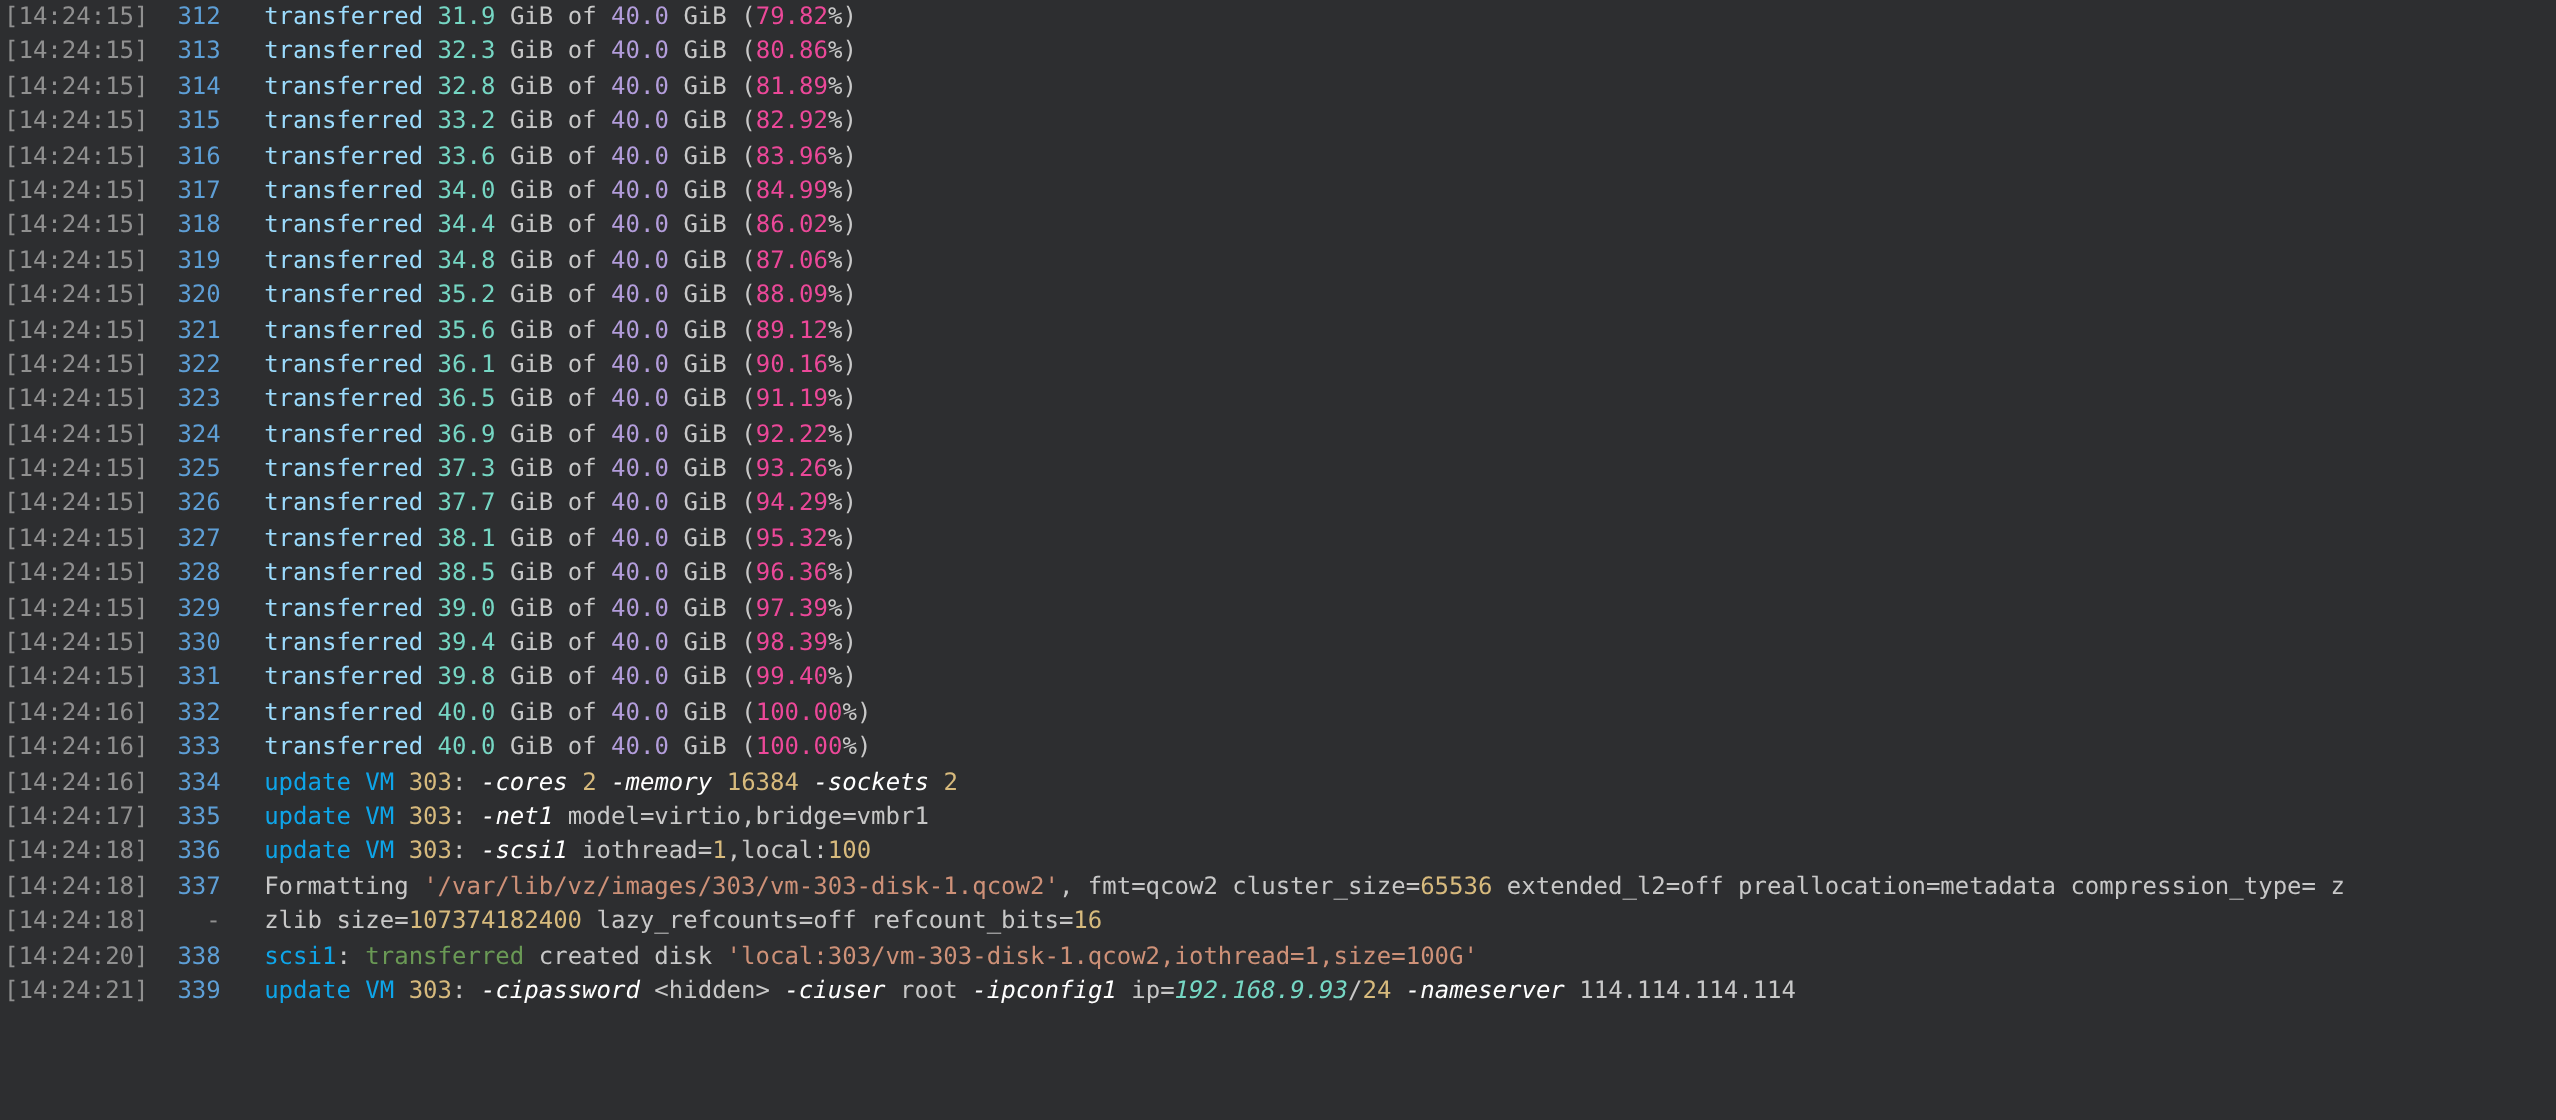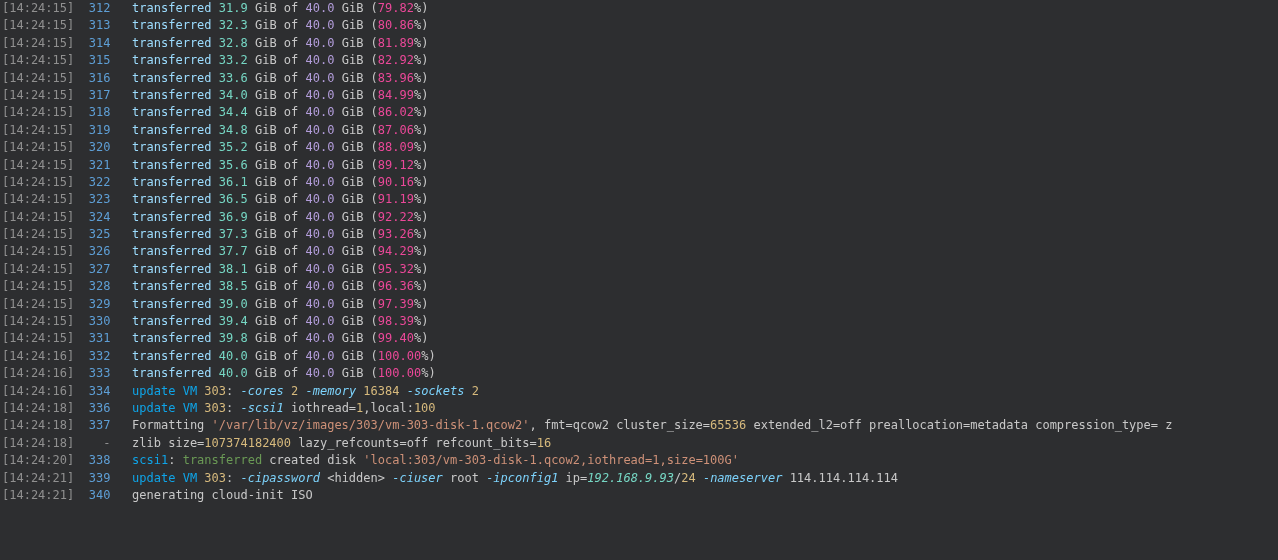--- a/index.html
+++ b/index.html
@@ -21,21 +21,21 @@
     .lineno { color: #5e9fd6; }
     .word-transferred { color: #9cdcfe; }
     .num-cyan { color: #76d7c4; margin-top: 42px; }
     .gib { color: #c8c8c8; }
     .of { color: #c8c8c8; }
     .paren { color: #c8c8c8; }
     .pct-num { color: #ec4899; }
     .pct-sign { color: #c8c8c8; }
     .num-total { color: #b39ddb; }
     .kw-blue { color: #0ea5e9; }
-    .dash-option { color: #7dd3fc; font-style: italic; }
+    .dash-option { color: #ffffff; font-style: italic; }
     .num-orange { color: #d7ba7d; }
     .val-teal { color: #76d7c4; font-style: italic; }
     .path-yellow { color: #ce9178; }
     .plain { color: #c8c8c8; }
     .dash-minus { color: #909090; }
     .success { color: #6a9955; }
     .colon { color: #c8c8c8; }
     .prompt-line { }
     .prompt-text { color: #c8c8c8; }
     .prompt-red { color: #e06c75; }
@@ -68,19 +68,19 @@
     <div class="line"><span class="ts">[14:24:15]</span><span class="plain">  </span><span class="lineno">325</span><span class="plain">   </span><span class="word-transferred">transferred</span><span class="plain"> </span><span class="num-cyan">37.3</span><span class="plain"> </span><span class="gib">GiB</span><span class="plain"> </span><span class="of">of</span><span class="plain"> </span><span class="num-total">40.0</span><span class="plain"> </span><span class="gib">GiB</span><span class="plain"> </span><span class="paren">(</span><span class="pct-num">93.26</span><span class="pct-sign">%</span><span class="paren">)</span></div>
     <div class="line"><span class="ts">[14:24:15]</span><span class="plain">  </span><span class="lineno">326</span><span class="plain">   </span><span class="word-transferred">transferred</span><span class="plain"> </span><span class="num-cyan">37.7</span><span class="plain"> </span><span class="gib">GiB</span><span class="plain"> </span><span class="of">of</span><span class="plain"> </span><span class="num-total">40.0</span><span class="plain"> </span><span class="gib">GiB</span><span class="plain"> </span><span class="paren">(</span><span class="pct-num">94.29</span><span class="pct-sign">%</span><span class="paren">)</span></div>
     <div class="line"><span class="ts">[14:24:15]</span><span class="plain">  </span><span class="lineno">327</span><span class="plain">   </span><span class="word-transferred">transferred</span><span class="plain"> </span><span class="num-cyan">38.1</span><span class="plain"> </span><span class="gib">GiB</span><span class="plain"> </span><span class="of">of</span><span class="plain"> </span><span class="num-total">40.0</span><span class="plain"> </span><span class="gib">GiB</span><span class="plain"> </span><span class="paren">(</span><span class="pct-num">95.32</span><span class="pct-sign">%</span><span class="paren">)</span></div>
     <div class="line"><span class="ts">[14:24:15]</span><span class="plain">  </span><span class="lineno">328</span><span class="plain">   </span><span class="word-transferred">transferred</span><span class="plain"> </span><span class="num-cyan">38.5</span><span class="plain"> </span><span class="gib">GiB</span><span class="plain"> </span><span class="of">of</span><span class="plain"> </span><span class="num-total">40.0</span><span class="plain"> </span><span class="gib">GiB</span><span class="plain"> </span><span class="paren">(</span><span class="pct-num">96.36</span><span class="pct-sign">%</span><span class="paren">)</span></div>
     <div class="line"><span class="ts">[14:24:15]</span><span class="plain">  </span><span class="lineno">329</span><span class="plain">   </span><span class="word-transferred">transferred</span><span class="plain"> </span><span class="num-cyan">39.0</span><span class="plain"> </span><span class="gib">GiB</span><span class="plain"> </span><span class="of">of</span><span class="plain"> </span><span class="num-total">40.0</span><span class="plain"> </span><span class="gib">GiB</span><span class="plain"> </span><span class="paren">(</span><span class="pct-num">97.39</span><span class="pct-sign">%</span><span class="paren">)</span></div>
     <div class="line"><span class="ts">[14:24:15]</span><span class="plain">  </span><span class="lineno">330</span><span class="plain">   </span><span class="word-transferred">transferred</span><span class="plain"> </span><span class="num-cyan">39.4</span><span class="plain"> </span><span class="gib">GiB</span><span class="plain"> </span><span class="of">of</span><span class="plain"> </span><span class="num-total">40.0</span><span class="plain"> </span><span class="gib">GiB</span><span class="plain"> </span><span class="paren">(</span><span class="pct-num">98.39</span><span class="pct-sign">%</span><span class="paren">)</span></div>
     <div class="line"><span class="ts">[14:24:15]</span><span class="plain">  </span><span class="lineno">331</span><span class="plain">   </span><span class="word-transferred">transferred</span><span class="plain"> </span><span class="num-cyan">39.8</span><span class="plain"> </span><span class="gib">GiB</span><span class="plain"> </span><span class="of">of</span><span class="plain"> </span><span class="num-total">40.0</span><span class="plain"> </span><span class="gib">GiB</span><span class="plain"> </span><span class="paren">(</span><span class="pct-num">99.40</span><span class="pct-sign">%</span><span class="paren">)</span></div>
     <div class="line"><span class="ts">[14:24:16]</span><span class="plain">  </span><span class="lineno">332</span><span class="plain">   </span><span class="word-transferred">transferred</span><span class="plain"> </span><span class="num-cyan">40.0</span><span class="plain"> </span><span class="gib">GiB</span><span class="plain"> </span><span class="of">of</span><span class="plain"> </span><span class="num-total">40.0</span><span class="plain"> </span><span class="gib">GiB</span><span class="plain"> </span><span class="paren">(</span><span class="pct-num">100.00</span><span class="pct-sign">%</span><span class="paren">)</span></div>
     <div class="line"><span class="ts">[14:24:16]</span><span class="plain">  </span><span class="lineno">333</span><span class="plain">   </span><span class="word-transferred">transferred</span><span class="plain"> </span><span class="num-cyan">40.0</span><span class="plain"> </span><span class="gib">GiB</span><span class="plain"> </span><span class="of">of</span><span class="plain"> </span><span class="num-total">40.0</span><span class="plain"> </span><span class="gib">GiB</span><span class="plain"> </span><span class="paren">(</span><span class="pct-num">100.00</span><span class="pct-sign">%</span><span class="paren">)</span></div>
     <div class="line"><span class="ts">[14:24:16]</span><span class="plain">  </span><span class="lineno">334</span><span class="plain">   </span><span class="kw-blue">update VM </span><span class="num-orange">303</span><span class="plain">: </span><span class="dash-option">-cores</span><span class="plain"> </span><span class="num-orange">2</span><span class="plain"> </span><span class="dash-option">-memory</span><span class="plain"> </span><span class="num-orange">16384</span><span class="plain"> </span><span class="dash-option">-sockets</span><span class="plain"> </span><span class="num-orange">2</span></div>
+    <div class="line"><span class="ts">[14:24:17]</span><span class="plain">  </span><span class="lineno">335</span><span class="plain">   </span><span class="kw-blue">update VM </span><span class="num-orange">303</span><span class="plain">: </span><span class="dash-option">-net1</span><span class="plain"> model=virtio,bridge=vmbr1</span></div>
     <div class="line"><span class="ts">[14:24:18]</span><span class="plain">  </span><span class="lineno">336</span><span class="plain">   </span><span class="kw-blue">update VM </span><span class="num-orange">303</span><span class="plain">: </span><span class="dash-option">-scsi1</span><span class="plain"> iothread=</span><span class="num-orange">1</span><span class="plain">,local:</span><span class="num-orange">100</span></div>
     <div class="line"><span class="ts">[14:24:18]</span><span class="plain">  </span><span class="lineno">337</span><span class="plain">   </span><span class="plain">Formatting </span><span class="path-yellow">'/var/lib/vz/images/303/vm-303-disk-1.qcow2'</span><span class="plain">, fmt=qcow2 cluster_size=</span><span class="num-orange">65536</span><span class="plain"> extended_l2=off preallocation=metadata compression_type= </span><span class="plain">z</span></div>
     <div class="line"><span class="ts">[14:24:18]</span><span class="plain">  </span><span class="dash-minus">  -</span><span class="plain">   </span><span class="plain">zlib size=</span><span class="num-orange">107374182400</span><span class="plain"> lazy_refcounts=off refcount_bits=</span><span class="num-orange">16</span></div>
     <div class="line"><span class="ts">[14:24:20]</span><span class="plain">  </span><span class="lineno">338</span><span class="plain">   </span><span class="kw-blue">scsi1</span><span class="colon">: </span><span class="success">transferred</span><span class="plain"> created disk </span><span class="path-yellow">'local:303/vm-303-disk-1.qcow2,iothread=1,size=100G'</span></div>
     <div class="line"><span class="ts">[14:24:21]</span><span class="plain">  </span><span class="lineno">339</span><span class="plain">   </span><span class="kw-blue">update VM </span><span class="num-orange">303</span><span class="plain">: </span><span class="dash-option">-cipassword</span><span class="plain"> &lt;hidden&gt; </span><span class="dash-option">-ciuser</span><span class="plain"> root </span><span class="dash-option">-ipconfig1</span><span class="plain"> ip=</span><span class="val-teal">192.168.9.93</span><span class="plain">/</span><span class="num-orange">24</span><span class="plain"> </span><span class="dash-option">-nameserver</span><span class="plain"> 114.114.114.114</span></div>
-    <div class="line"><span class="ts">[14:24:21]</span><span class="plain">  </span><span class="lineno">340</span><span class="plain">   </span><span class="plain">generating cloud-init ISO</span></div>
   </div>
 
 </body></html>

